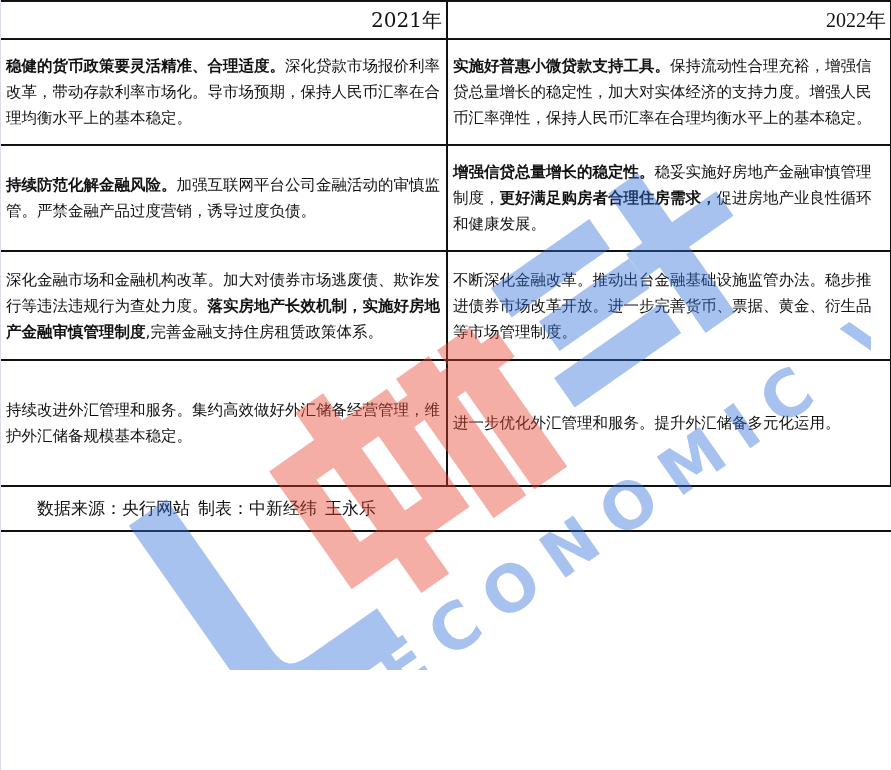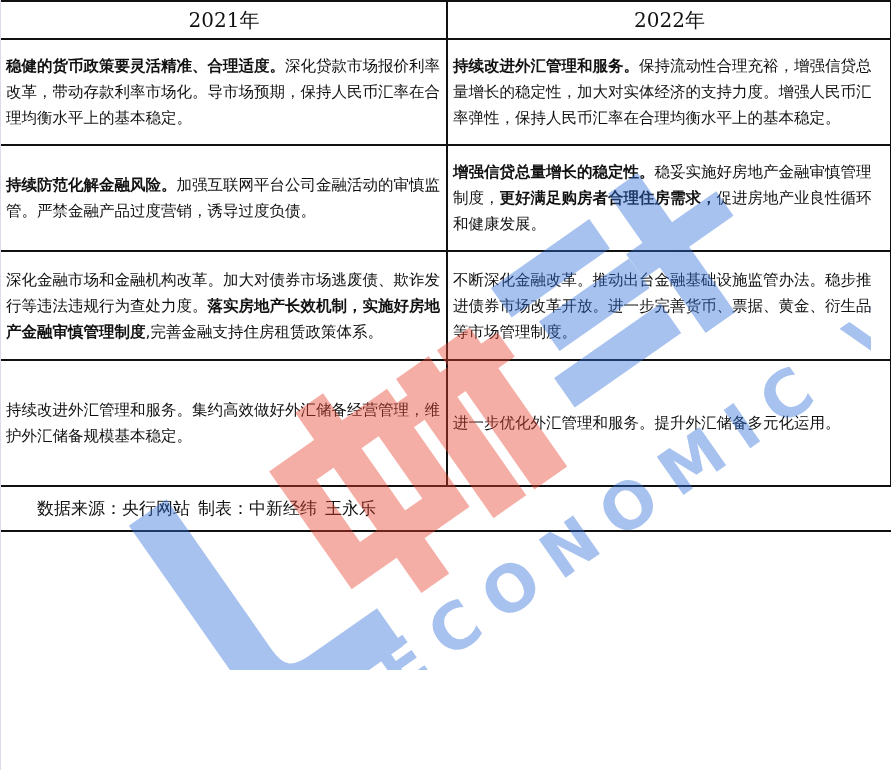--- a/index.html
+++ b/index.html
@@ -44,21 +44,21 @@
       text-align: center;
       font-family: "DejaVu Serif", "Liberation Serif", serif;
       font-size: 25px;
       font-weight: normal;
       border-top: none !important;
       border-left: none !important;
       letter-spacing: 1px;
     }
     .year-cell {
       height: 38px;
-      text-align: center;
+      text-align: right;
       font-family: "DejaVu Serif", "Liberation Serif", serif;
       font-size: 20px;
       font-weight: normal;
     }
     .row-cell {
       font-size: 15.5px;
       line-height: 26px;
       text-align: left;
       word-break: break-all;
     }
@@ -73,21 +73,21 @@
     .r6 { height: 126px; }
     .source-cell {
       height: 45px;
       font-size: 17px;
       padding-left: 36px !important;
       border-left: none !important;
       border-right: none !important;
     }
     .src-gap { display: inline-block; width: 8px; }
     td.first-col { border-left: none !important; }
-    td.last-col { border-right: 2px solid #111111; }
+    td.last-col { border-right: 2px solid #111111; font-family: Liberation Serif, serif; }
 
     
     .watermark {
       position: absolute;
       left: 110px;
       top: 150px;
       width: 760px;
       height: 520px;
       pointer-events: none;
       opacity: 0.42;
@@ -106,21 +106,21 @@
     <tr>
       <td class="year-cell first-col">2021年</td>
       <td class="year-cell last-col">2022年</td>
     </tr>
 
     <tr class="r1">
       <td class="row-cell first-col">
         <b>稳健的货币政策要灵活精准、合理适度。</b><span>深化贷款市场报价利率改革，带动存款利率市场化。导市场预期，保持人民币汇率在合理均衡水平上的基本稳定。</span>
       </td>
       <td class="row-cell last-col">
-        <b>持续改进外汇管理和服务。</b><span>保持流动性合理充裕，增强信贷总量增长的稳定性，加大对实体经济的支持力度。增强人民币汇率弹性，保持人民币汇率在合理均衡水平上的基本稳定。</span>
+        <b>实施好普惠小微贷款支持工具。</b><span>保持流动性合理充裕，增强信贷总量增长的稳定性，加大对实体经济的支持力度。增强人民币汇率弹性，保持人民币汇率在合理均衡水平上的基本稳定。</span>
       </td>
     </tr>
 
 
     <tr class="r3">
       <td class="row-cell first-col">
         <b>持续防范化解金融风险。</b><span>加强互联网平台公司金融活动的审慎监管。严禁金融产品过度营销，诱导过度负债。</span>
       </td>
       <td class="row-cell last-col">
         <b>增强信贷总量增长的稳定性。</b><span>稳妥实施好房地产金融审慎管理制度，</span><b>更好满足购房者合理住房需求，</b><span>促进房地产业良性循环和健康发展。</span>

